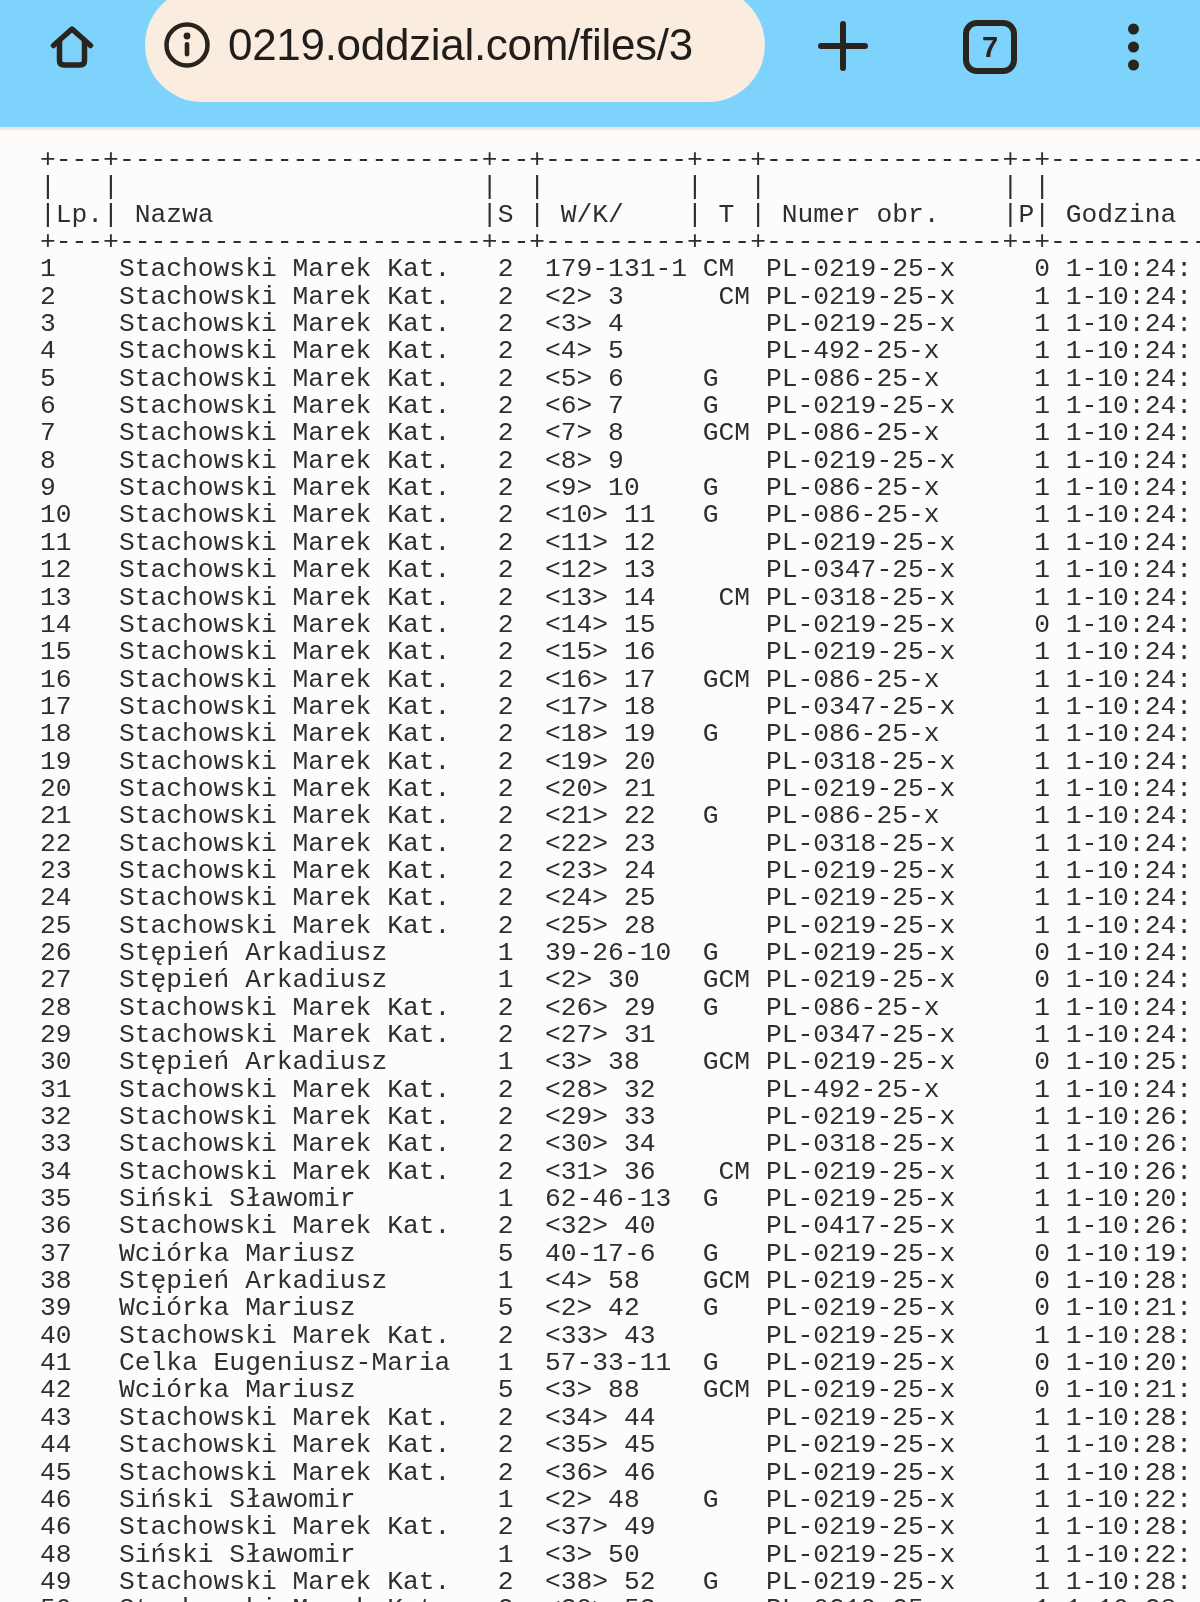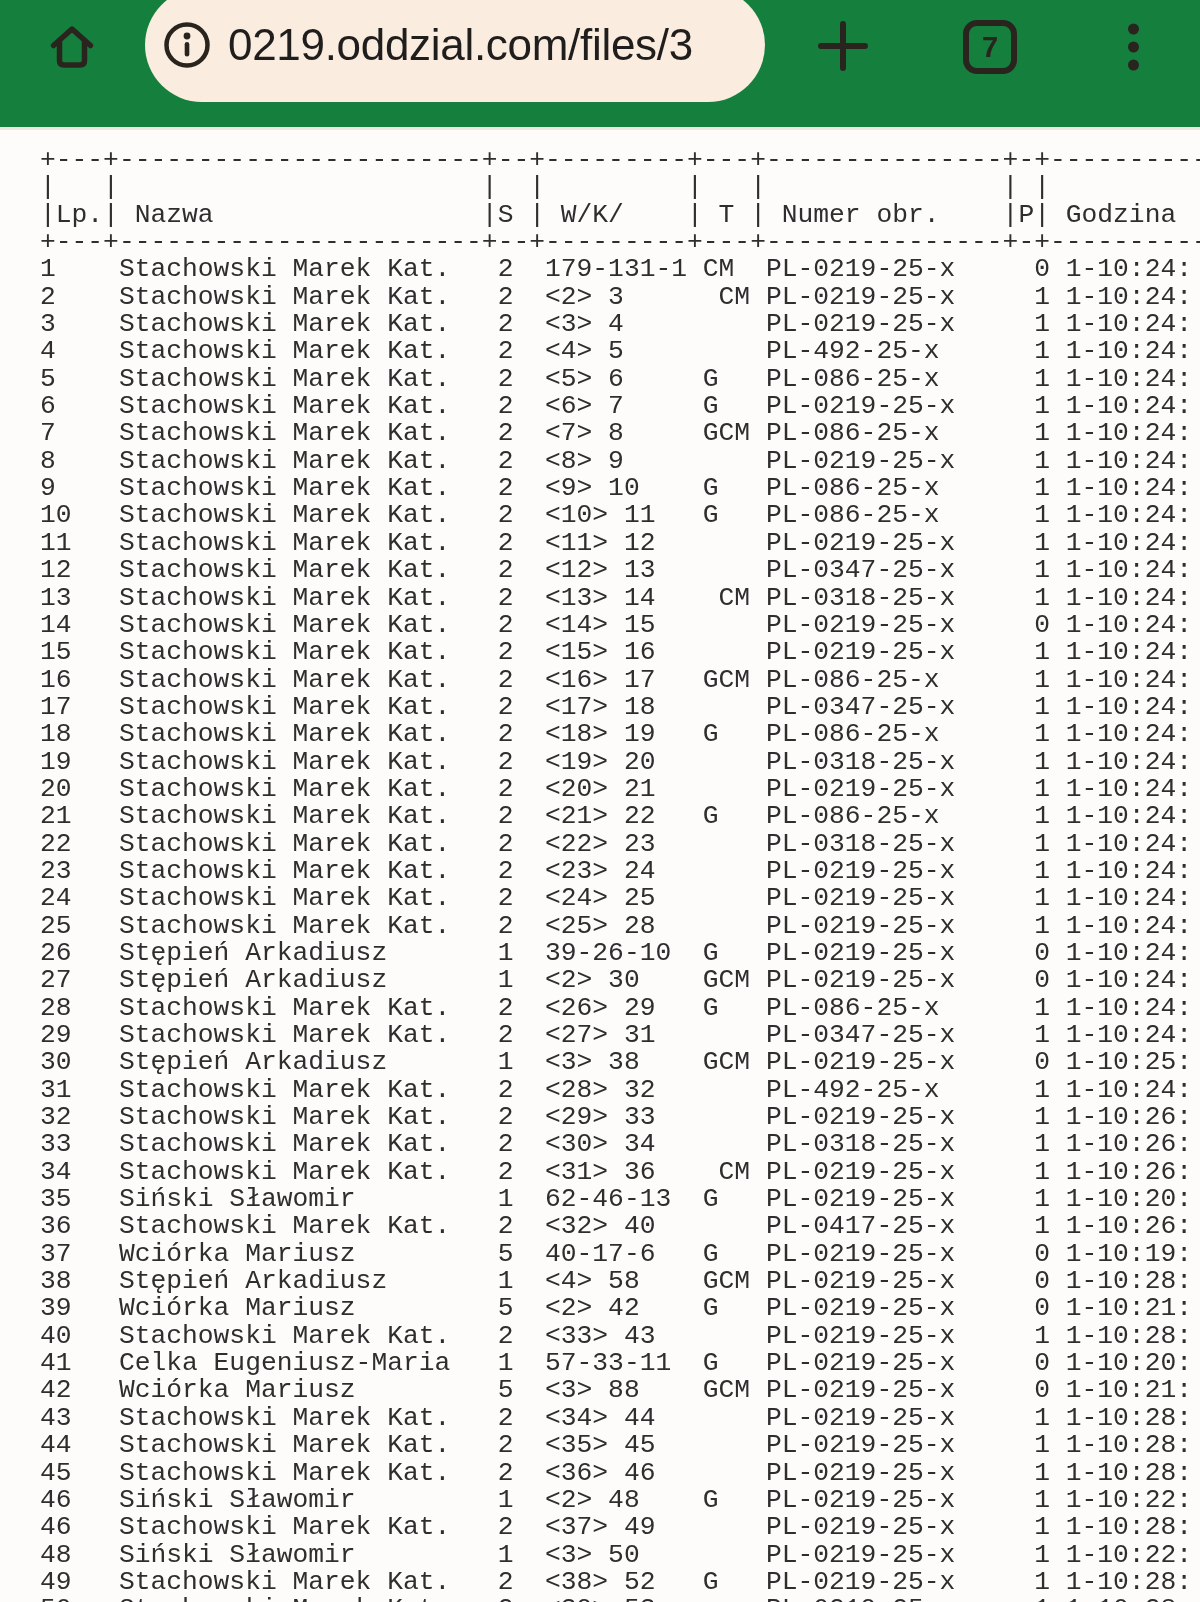--- a/index.html
+++ b/index.html
@@ -6,21 +6,21 @@
   body{
     width:1200px;height:1602px;
     background:#FDFCFA;
     overflow:hidden;
     position:relative;
     font-family:"Liberation Sans", sans-serif;
   }
   
   .toolbar{
     position:absolute;left:0;top:0;width:1200px;height:127px;
-    background:#15803d;
+    background:#7dd3fc;
   }
   .divider{
     position:absolute;left:0;top:127px;width:1200px;height:3px;
     background:#ECE7E0;
   }
   .tb-btn{
     position:absolute;background:none;border:none;padding:0;margin:0;cursor:pointer;
   }
   .home-btn{left:46px;top:20px;width:52px;height:52px;}
   .url-pill{

